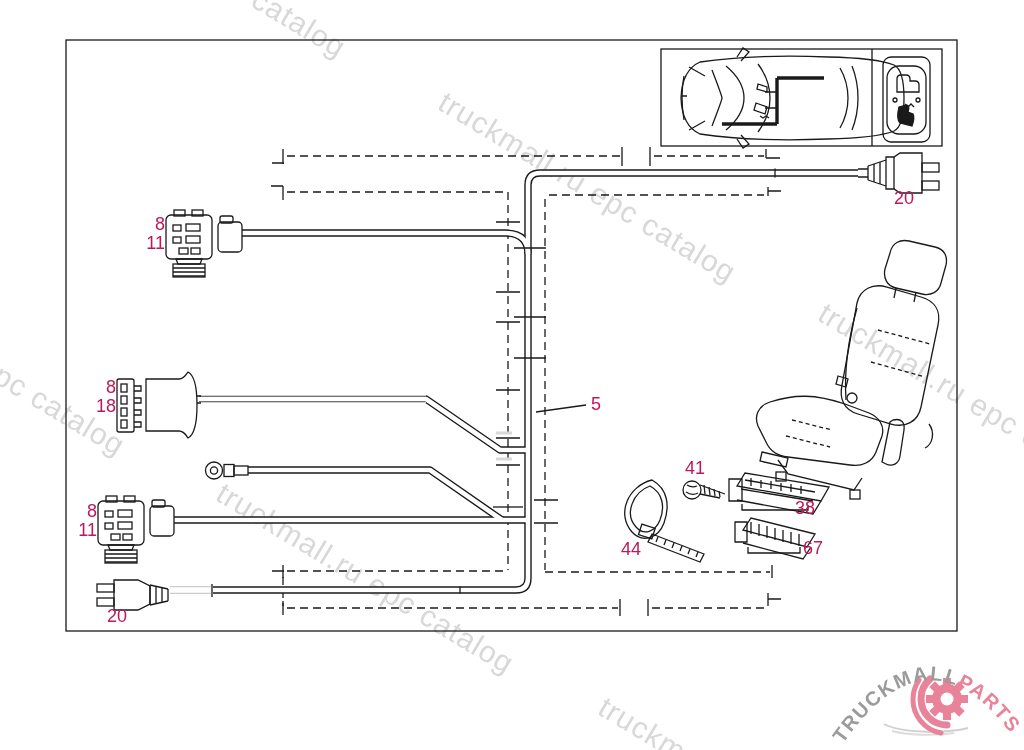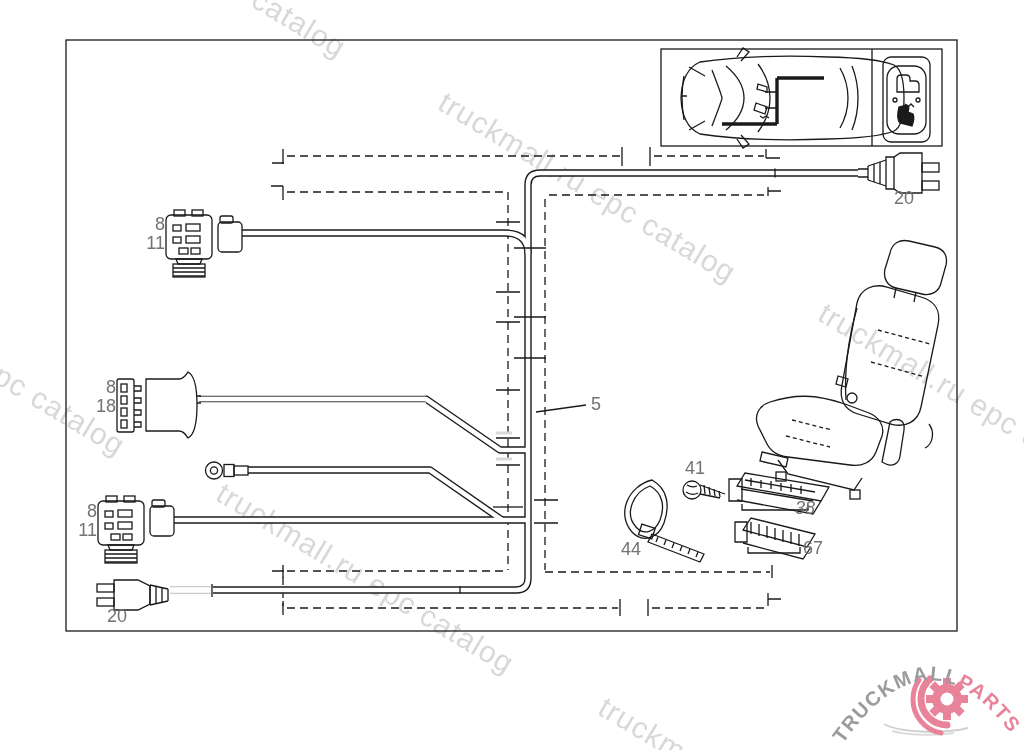--- a/index.html
+++ b/index.html
@@ -1,21 +1,21 @@
 <!DOCTYPE html>
 <html><head>
 <meta charset="utf-8">
 <style>
   html,body{margin:0;padding:0;background:#fff;}
   #screen{position:relative;width:1024px;height:750px;background:#fff;overflow:hidden;
           font-family:"Liberation Sans","DejaVu Sans",sans-serif;}
   .wm{position:absolute;white-space:nowrap;font-size:30px;letter-spacing:1px;
       color:#d8d8d8;transform:rotate(31deg);transform-origin:0 0;user-select:none;}
   svg{position:absolute;left:0;top:0;}
-  .callout{position:absolute;color:#737373;font-size:18px;line-height:19px;text-align:right;}
+  .callout{position:absolute;color:#be185d;font-size:18px;line-height:19px;text-align:right;}
   .callout.single{text-align:left;}
 </style>
 </head>
 <body>
 <div id="screen">
 
 <div class="wm" style="left:60px;top:-140px;">truckmall.ru epc catalog</div>
 <div class="wm" style="left:450px;top:85px;">truckmall.ru epc catalog</div>
 <div class="wm" style="left:-161px;top:258px;">truckmall.ru epc catalog</div>
 <div class="wm" style="left:228px;top:476px;">truckmall.ru epc catalog</div>
@@ -243,21 +243,21 @@
   <div>18</div>
 </div>
 <div class="callout" style="left:75px;top:502px;width:22px;">
   <div>8</div>
   <div>11</div>
 </div>
 <div class="callout single" style="left:894px;top:189px;">20</div>
 <div class="callout single" style="left:107px;top:607px;">20</div>
 <div class="callout single" style="left:591px;top:395px;">5</div>
 <div class="callout single" style="left:685px;top:459px;">41</div>
-<div class="callout single" style="left:795px;top:499px;font-style:italic;">38</div>
+<div class="callout single" style="left:795px;top:499px;">38</div>
 <div class="callout single" style="left:621px;top:540px;text-align:center;">44</div>
 <div class="callout single" style="left:803px;top:539px;">67</div>
 
 <svg width="1024" height="750" viewBox="0 0 1024 750" style="pointer-events:none;">
   <defs>
     <path id="logoArc" d="M840 748 Q 932 612 1022 750" fill="none"></path>
   </defs>
   <g>
     <path d="M884 724 a52 13 0 0 0 84 4" fill="none" stroke="#d0d0d0" stroke-width="2"></path>
     <path d="M892 731 a48 11 0 0 0 62 2" fill="none" stroke="#dcdcdc" stroke-width="2"></path>

